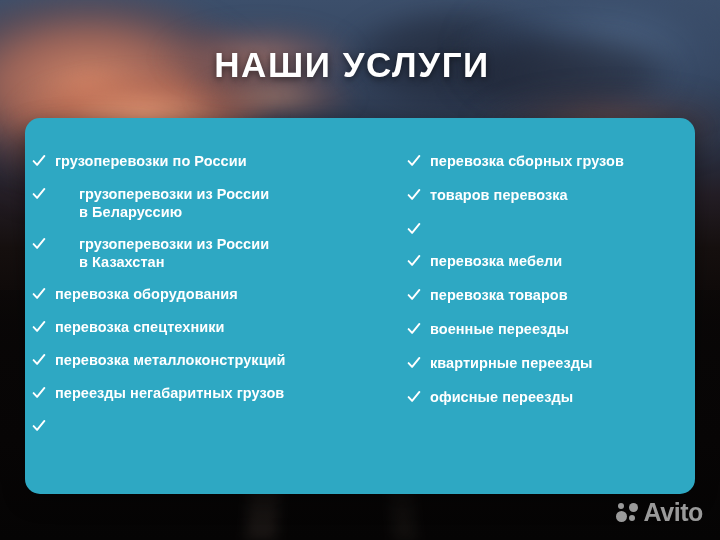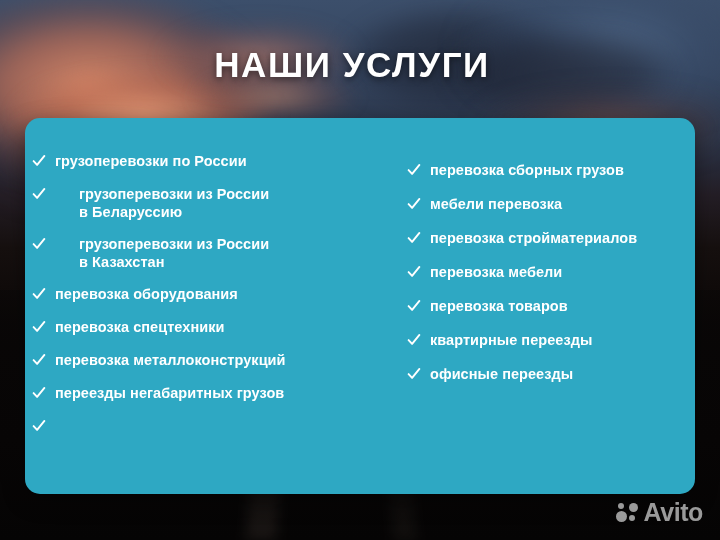--- a/index.html
+++ b/index.html
@@ -184,21 +184,21 @@
 
   .columns {
     position: absolute;
     inset: 0;
     display: flex;
   }
   .col {
     box-sizing: border-box;
   }
   .col-left  { width: 382px; padding: 34px 0 0 7px; }
-  .col-right { width: 288px; padding: 34px 0 0 0; margin-top: 9px; }
+  .col-right { width: 288px; padding: 34px 0 0 0; }
 
   .item {
     display: flex;
     align-items: flex-start;
     color: #ffffff;
     font-size: 14.5px;
     font-weight: bold;
     line-height: 18px;
     letter-spacing: 0.05px;
   }
@@ -363,50 +363,57 @@
           </span>
           <span class="item-label">перевозка сборных грузов</span>
         </div>
 
         <div class="item">
           <span class="check">
             <svg width="14" height="14" viewBox="0 0 14 14" aria-hidden="true">
               <path d="M1.6 7.1 L5.1 10.9 L12.4 1.9" fill="none" stroke="#ffffff" stroke-width="1.9" stroke-linecap="round" stroke-linejoin="round"></path>
             </svg>
           </span>
-          <span class="item-label">мебели перевозка</span>
-        </div>
-
-        <div class="item">
-          <span class="check">
-            <svg width="14" height="14" viewBox="0 0 14 14" aria-hidden="true">
-              <path d="M1.6 7.1 L5.1 10.9 L12.4 1.9" fill="none" stroke="#ffffff" stroke-width="1.9" stroke-linecap="round" stroke-linejoin="round"></path>
-            </svg>
-          </span>
-          <span class="item-label">перевозка стройматериалов</span>
+          <span class="item-label">товаров перевозка</span>
+        </div>
+
+        <div class="item">
+          <span class="check">
+            <svg width="14" height="14" viewBox="0 0 14 14" aria-hidden="true">
+              <path d="M1.6 7.1 L5.1 10.9 L12.4 1.9" fill="none" stroke="#ffffff" stroke-width="1.9" stroke-linecap="round" stroke-linejoin="round"></path>
+            </svg>
+          </span>
         </div>
 
         <div class="item">
           <span class="check">
             <svg width="14" height="14" viewBox="0 0 14 14" aria-hidden="true">
               <path d="M1.6 7.1 L5.1 10.9 L12.4 1.9" fill="none" stroke="#ffffff" stroke-width="1.9" stroke-linecap="round" stroke-linejoin="round"></path>
             </svg>
           </span>
           <span class="item-label">перевозка мебели</span>
         </div>
 
         <div class="item">
           <span class="check">
             <svg width="14" height="14" viewBox="0 0 14 14" aria-hidden="true">
               <path d="M1.6 7.1 L5.1 10.9 L12.4 1.9" fill="none" stroke="#ffffff" stroke-width="1.9" stroke-linecap="round" stroke-linejoin="round"></path>
             </svg>
           </span>
           <span class="item-label">перевозка товаров</span>
         </div>
 
+        <div class="item">
+          <span class="check">
+            <svg width="14" height="14" viewBox="0 0 14 14" aria-hidden="true">
+              <path d="M1.6 7.1 L5.1 10.9 L12.4 1.9" fill="none" stroke="#ffffff" stroke-width="1.9" stroke-linecap="round" stroke-linejoin="round"></path>
+            </svg>
+          </span>
+          <span class="item-label">военные переезды</span>
+        </div>
 
         <div class="item">
           <span class="check">
             <svg width="14" height="14" viewBox="0 0 14 14" aria-hidden="true">
               <path d="M1.6 7.1 L5.1 10.9 L12.4 1.9" fill="none" stroke="#ffffff" stroke-width="1.9" stroke-linecap="round" stroke-linejoin="round"></path>
             </svg>
           </span>
           <span class="item-label">квартирные переезды</span>
         </div>
 

